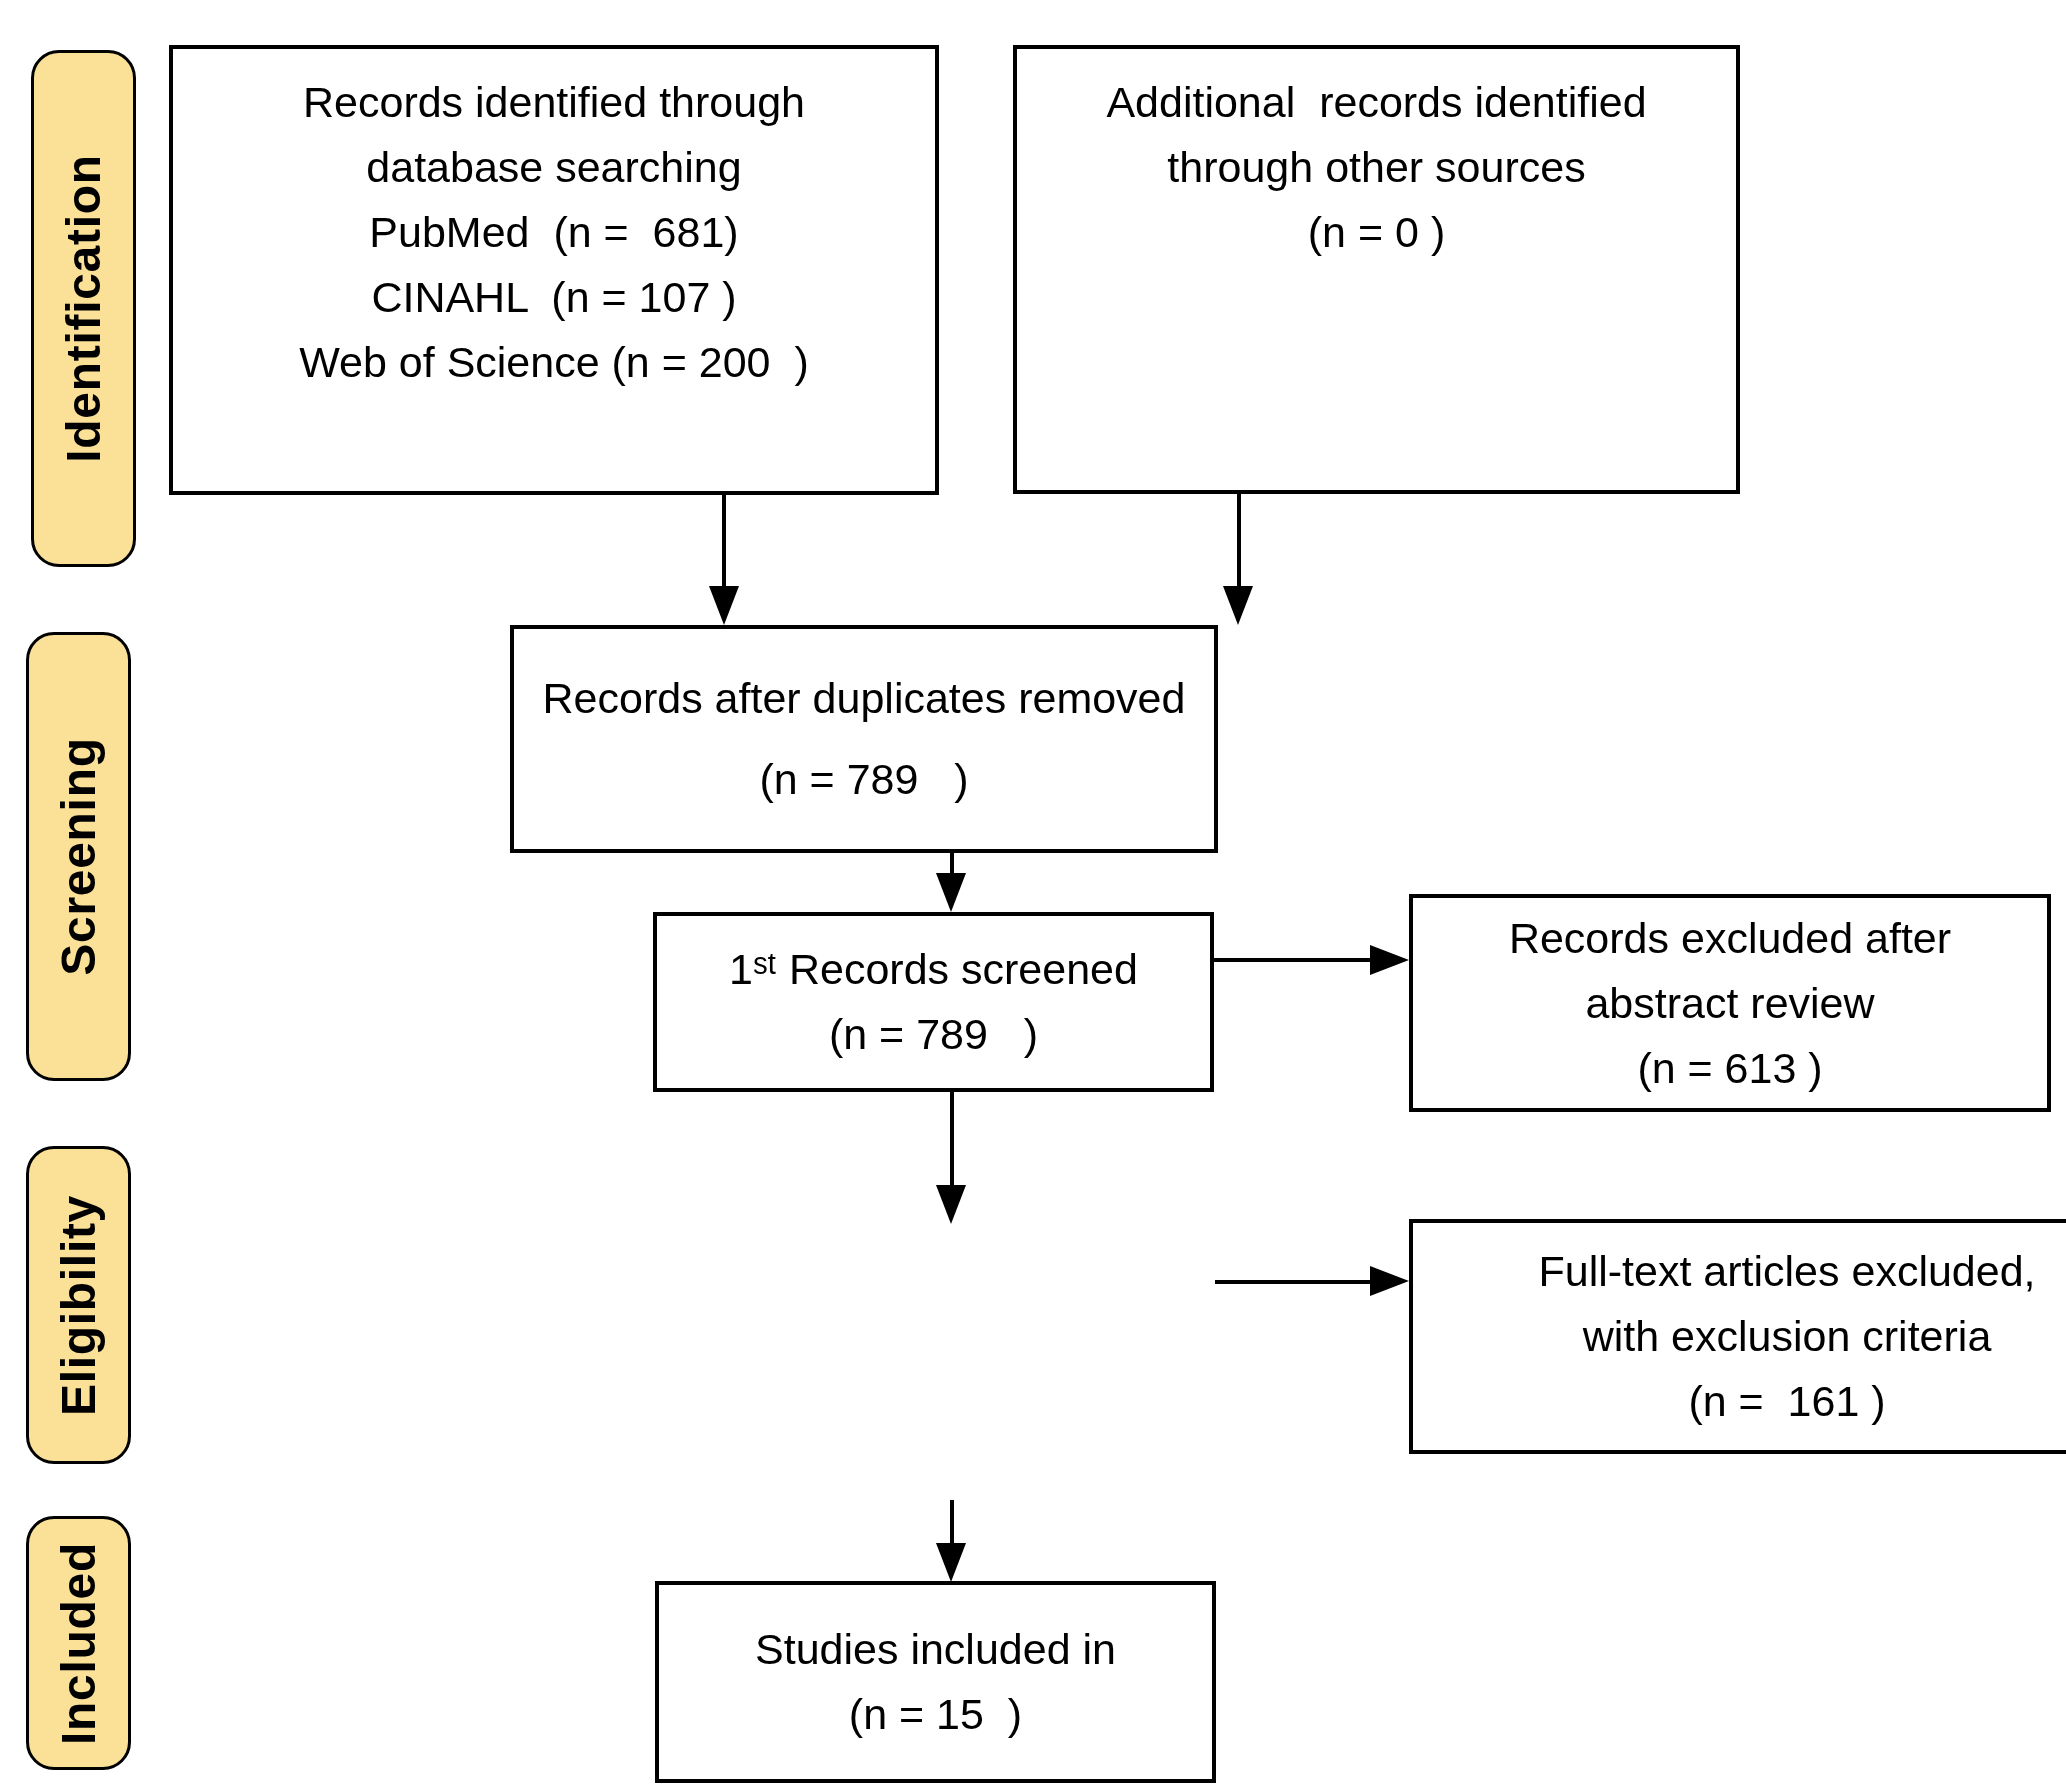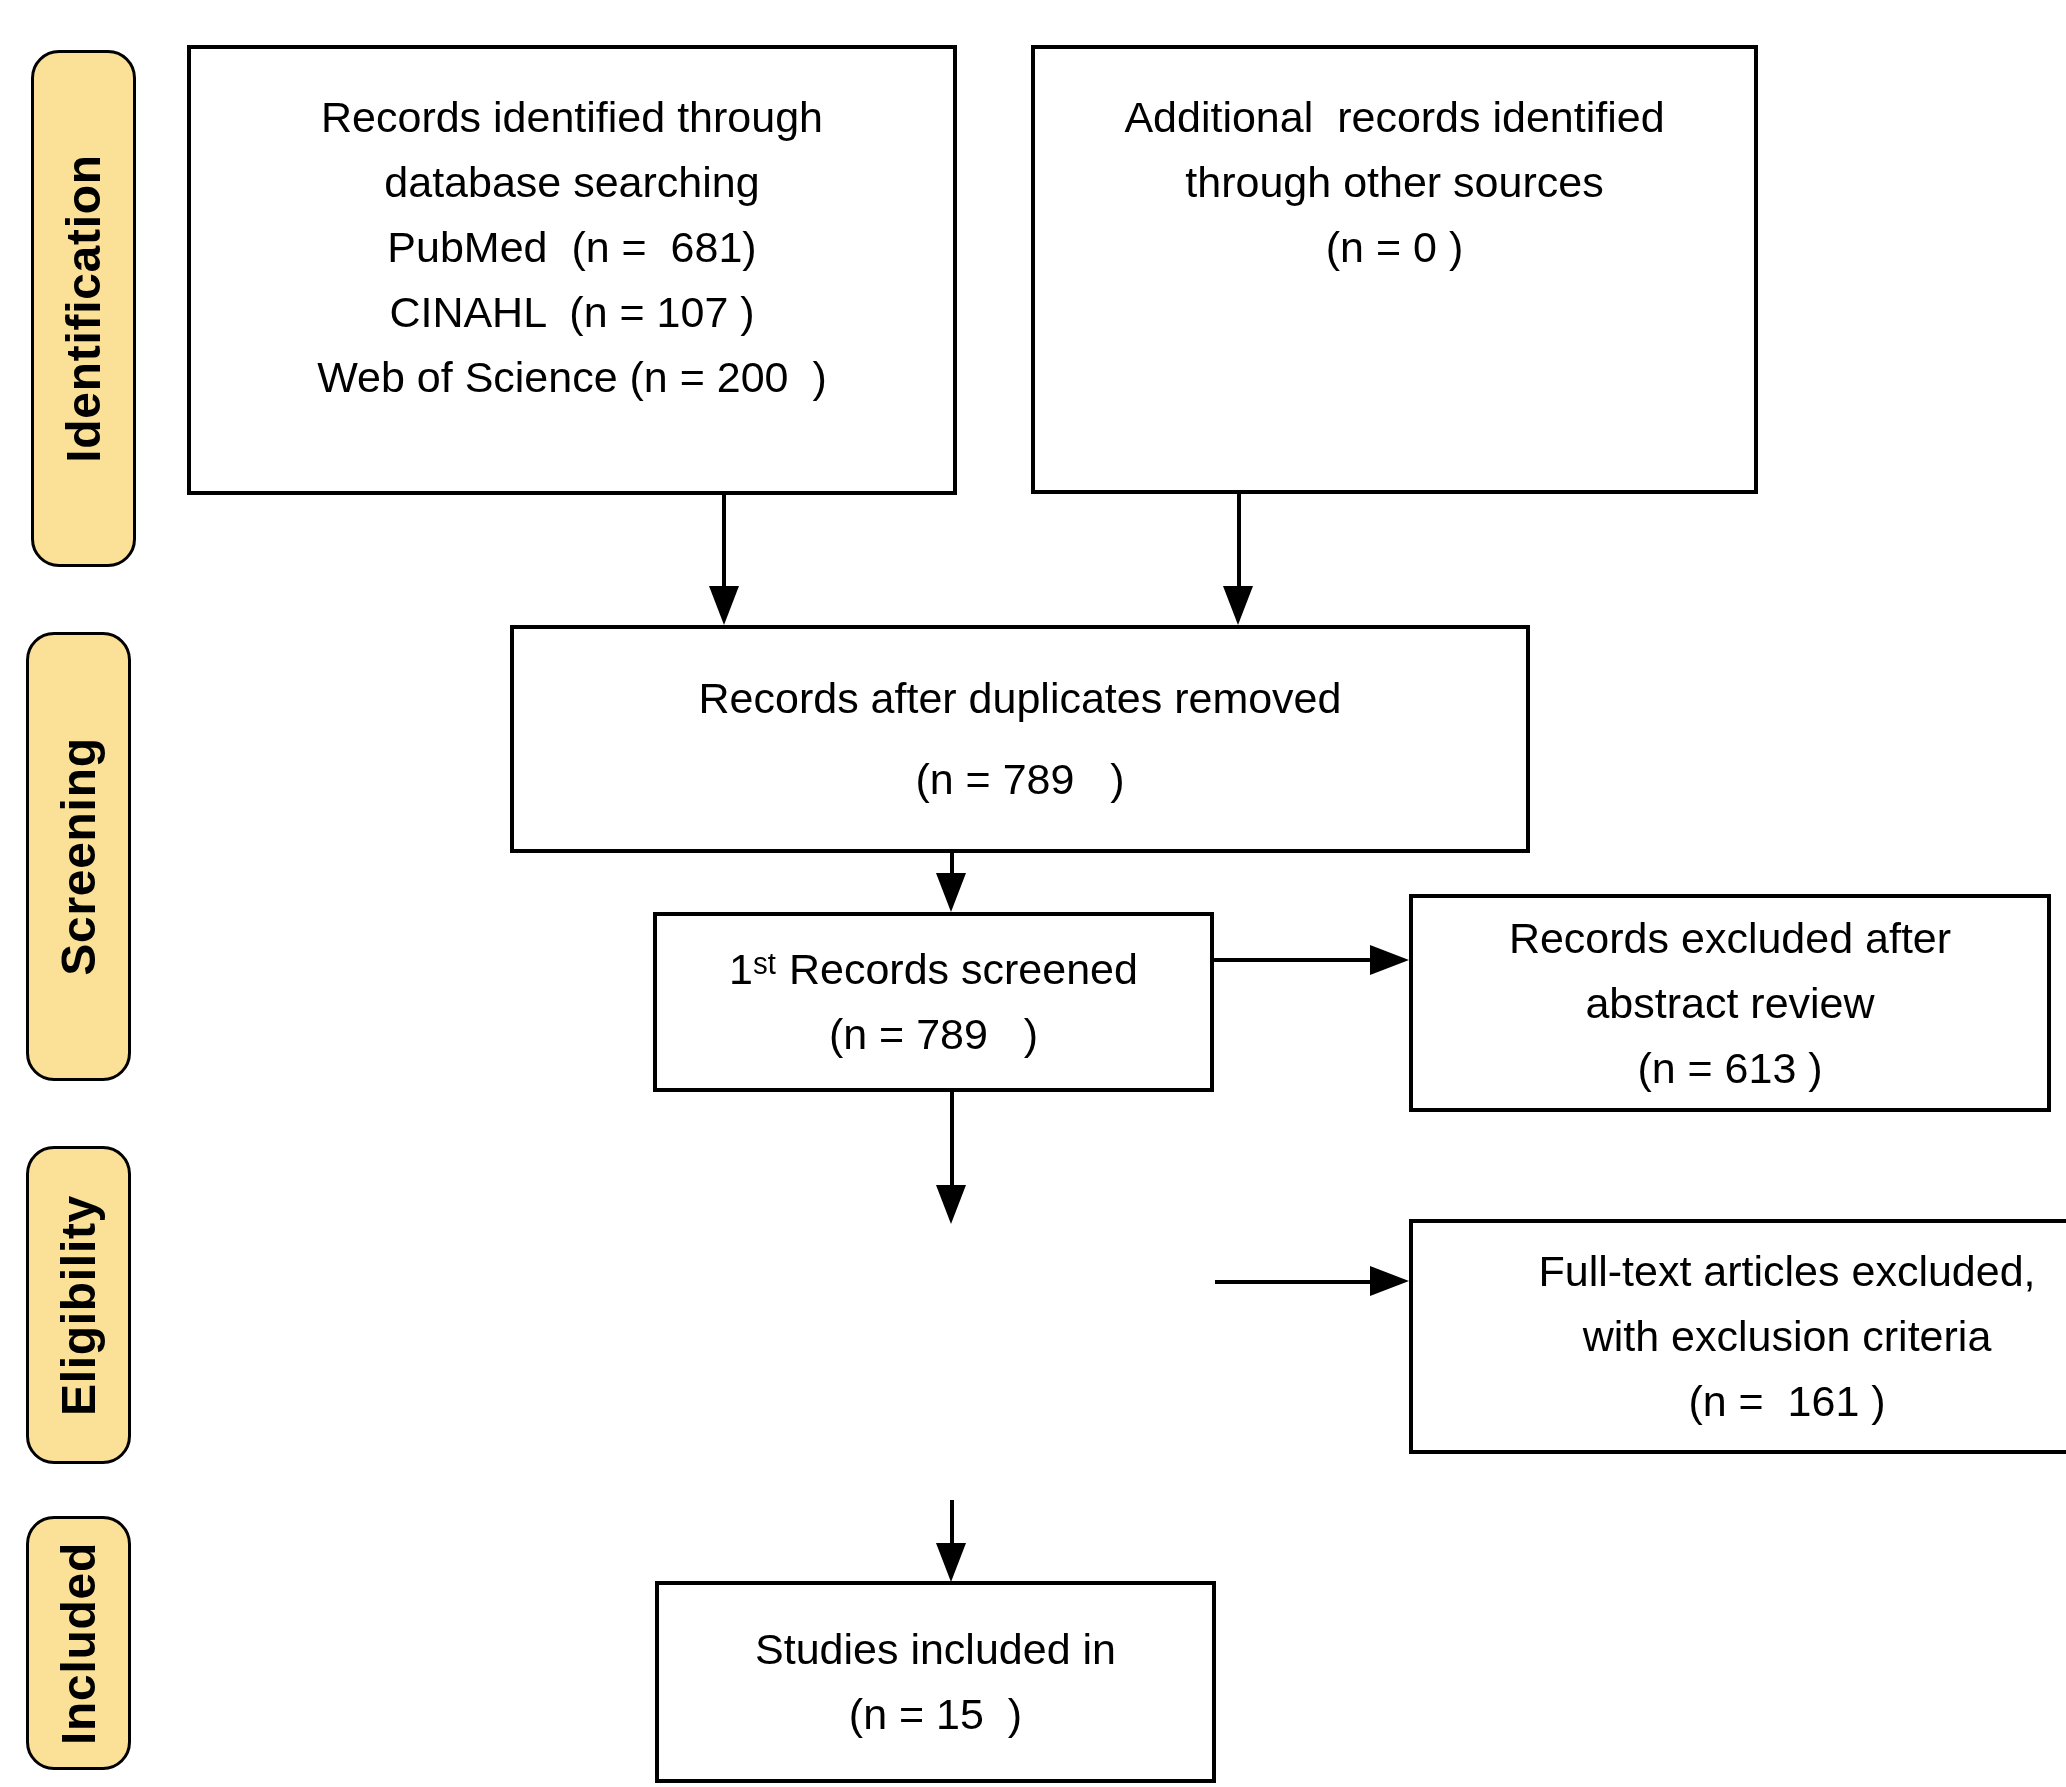--- a/index.html
+++ b/index.html
@@ -29,21 +29,21 @@
   .fbox{
     position:absolute;
     background:#fff;
     border:4.1px solid var(--box-border,#000);
     box-sizing:border-box;
     display:flex;flex-direction:column;
     align-items:center;justify-content:center;
     text-align:center;
     font-size:43px;line-height:65px;
   }
-  .fbox.top-align{justify-content:flex-start;padding-top:36px;margin-left:18px;}
+  .fbox.top-align{justify-content:flex-start;padding-top:21px;}
   .line{white-space:pre-wrap;}
   .shaft-v{position:absolute;width:3.5px;background:var(--arrow,#000);}
   .shaft-h{position:absolute;height:3.5px;background:var(--arrow,#000);}
   .head-down{
     position:absolute;width:0;height:0;
     border-left:15px solid transparent;
     border-right:15px solid transparent;
     border-top:39px solid var(--arrow,#000);
   }
   .head-right{
@@ -78,21 +78,21 @@
     <div class="line">CINAHL  (n = 107 )</div>
     <div class="line">Web of Science (n = 200  )</div>
   </div>
 
   <div class="fbox top-align" style="left:1013px;top:45px;width:727px;height:449px;">
     <div class="line">Additional  records identified</div>
     <div class="line">through other sources</div>
     <div class="line">(n = 0 )</div>
   </div>
 
-  <div class="fbox" style="left:510px;top:625px;width:1020px;height:228px;gap:16px;">
+  <div class="fbox" style="left:510px;top:625px;width:708px;height:228px;gap:16px;">
     <div class="line">Records after duplicates removed</div>
     <div class="line">(n = 789   )</div>
   </div>
 
   <div class="fbox" style="left:653px;top:912px;width:561px;height:180px;">
     <div class="line">1ˢᵗ Records screened</div>
     <div class="line">(n = 789   )</div>
   </div>
 
   <div class="fbox" style="left:1409px;top:894px;width:642px;height:218px;">

